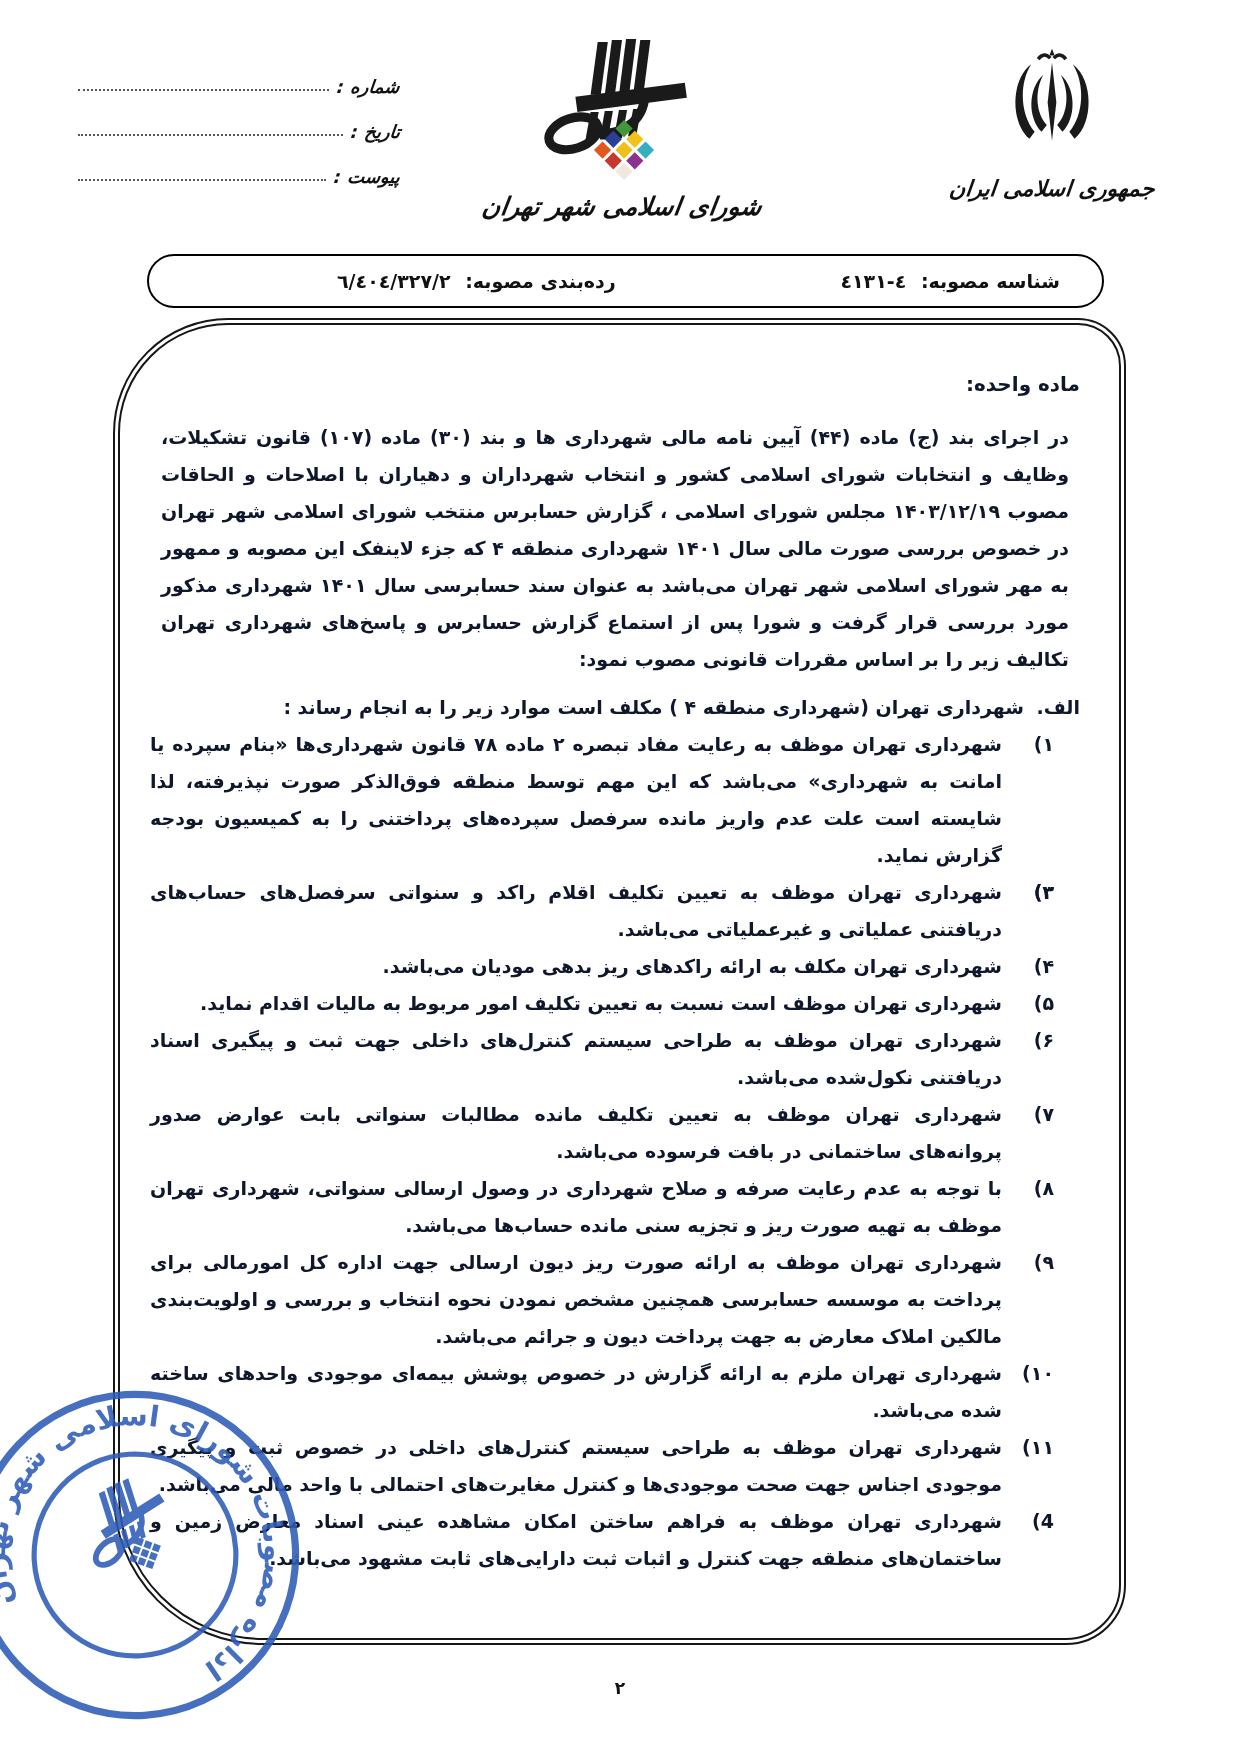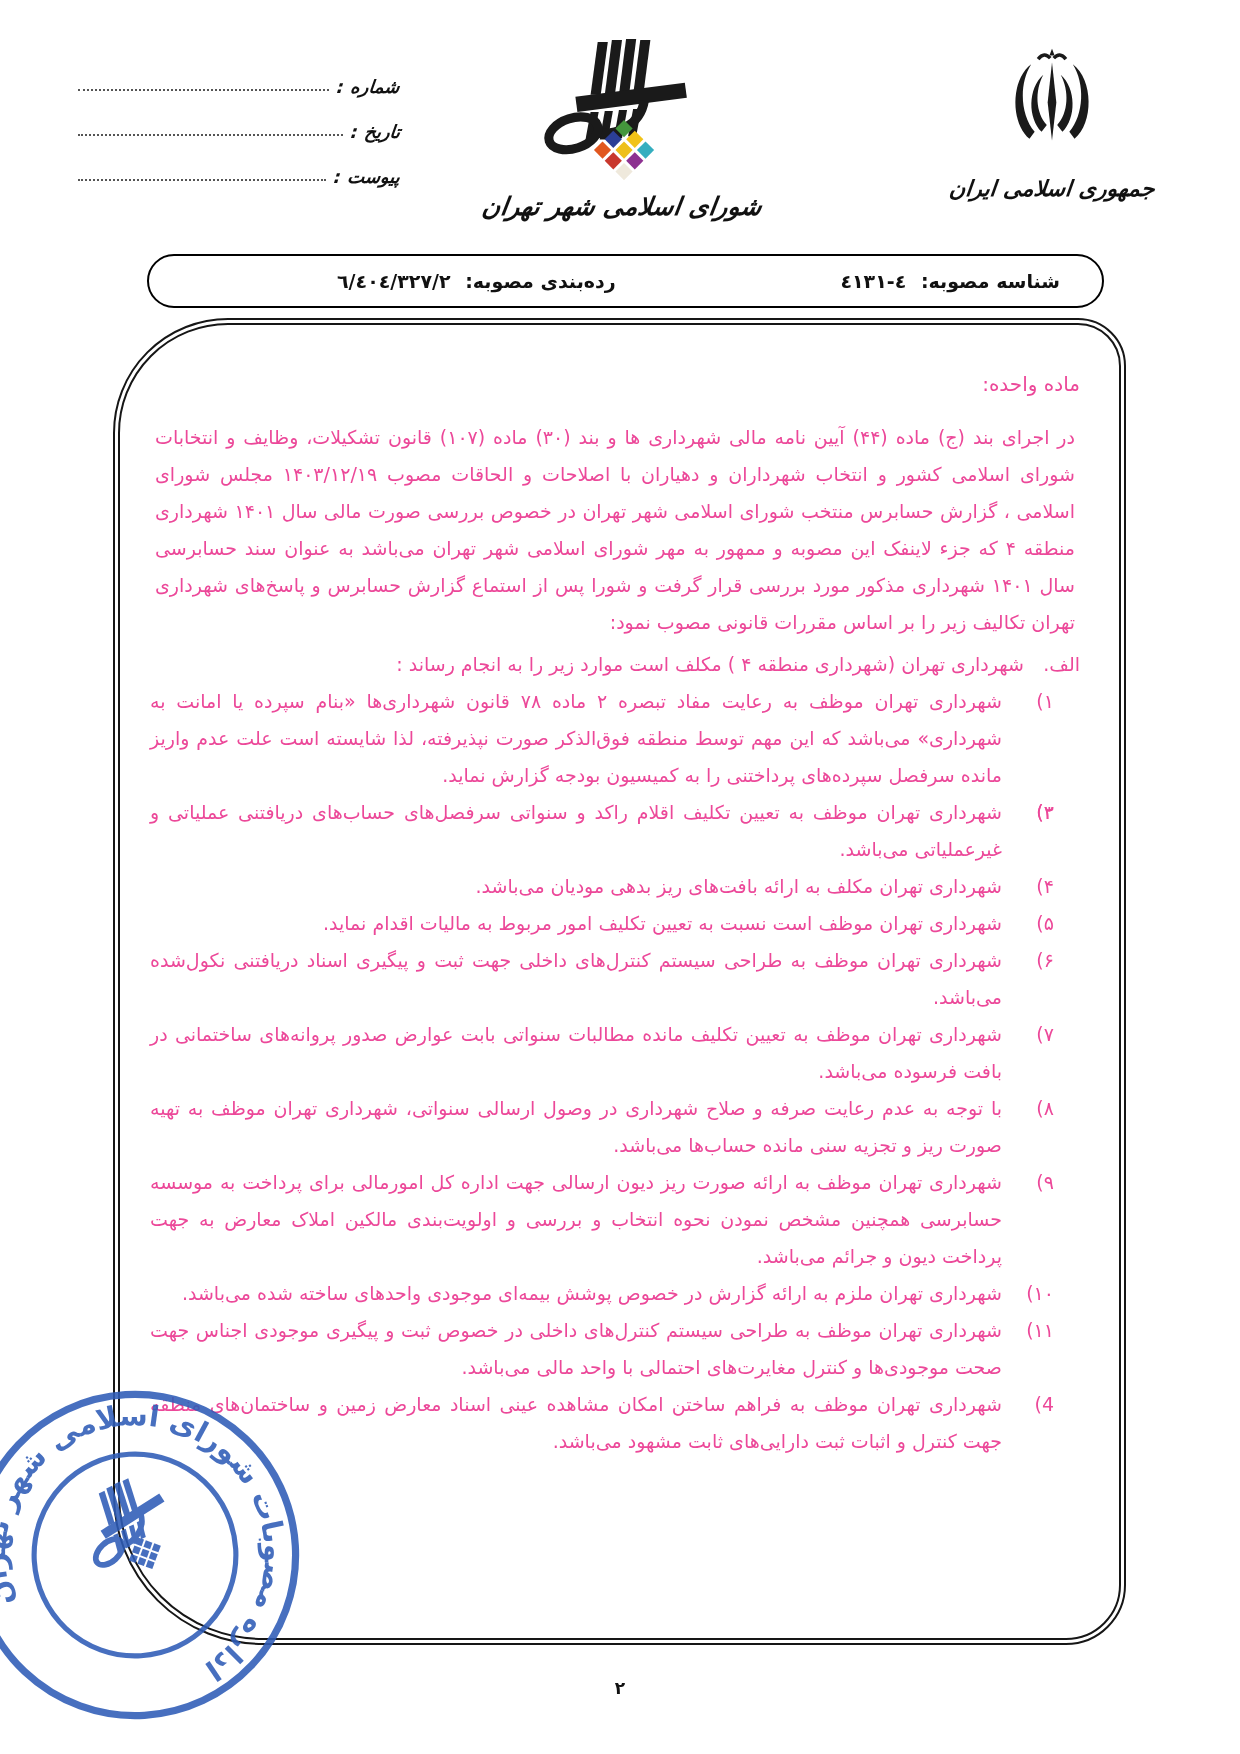--- a/index.html
+++ b/index.html
@@ -26,23 +26,23 @@
           border-radius:27px;display:flex;direction:rtl;align-items:center;justify-content:space-between;
           padding:0 42px 0 188px;box-sizing:border-box;font-weight:700;font-size:19px;background:#fff;}
   .id-value{margin-right:8px;}
 
   
   .main-box{position:absolute;left:113px;top:318px;width:1013px;height:1327px;
             border:7px double #161616;border-radius:115px 48px 60px 150px;box-sizing:border-box;background:#fff;}
 
   
   .content{position:absolute;left:150px;top:366px;width:930px;direction:rtl;text-align:justify;
-           font-size:19px;font-weight:400;line-height:37px;color:#ec4899;}
+           font-size:19px;font-weight:700;line-height:37px;color:#0f172a;}
   .content-title{font-size:20px;margin:0 0 16px 0;text-align:right;}
-  .paragraph{margin:5px;}
+  .paragraph{margin:11px;}
   .section-row{display:flex;direction:rtl;}
   .section-marker{flex:0 0 56px;}
   .section-text{flex:1;}
   .list-item{position:relative;padding-right:78px;}
   .item-num{position:absolute;right:26px;top:0;}
 
   
   .stamp-wrap{position:absolute;left:-40px;top:1380px;width:350px;height:350px;opacity:.88;}
 
   .page-number{position:absolute;top:1678px;left:0;width:100%;text-align:center;
@@ -149,21 +149,21 @@
           <span class="item-num">۲)</span>
         </div>
 
         <div class="list-item">
           <span class="item-num">۳)</span>
           <span class="item-text">شهرداری تهران موظف به تعیین تکلیف  اقلام راکد و سنواتی سرفصل‌های حساب‌های دریافتنی عملیاتی و غیرعملیاتی می‌باشد.</span>
         </div>
 
         <div class="list-item">
           <span class="item-num">۴)</span>
-          <span class="item-text">شهرداری تهران مکلف به ارائه بافت‌های ریز بدهی مودیان می‌باشد.</span>
+          <span class="item-text">شهرداری تهران مکلف به ارائه راکد‌های ریز بدهی مودیان می‌باشد.</span>
         </div>
 
         <div class="list-item">
           <span class="item-num">۵)</span>
           <span class="item-text">شهرداری تهران موظف است نسبت به تعیین تکلیف امور مربوط به مالیات اقدام نماید.</span>
         </div>
 
         <div class="list-item">
           <span class="item-num">۶)</span>
           <span class="item-text">شهرداری تهران موظف به طراحی سیستم کنترل‌های داخلی جهت ثبت و پیگیری اسناد دریافتنی نکول‌شده می‌باشد.</span>

